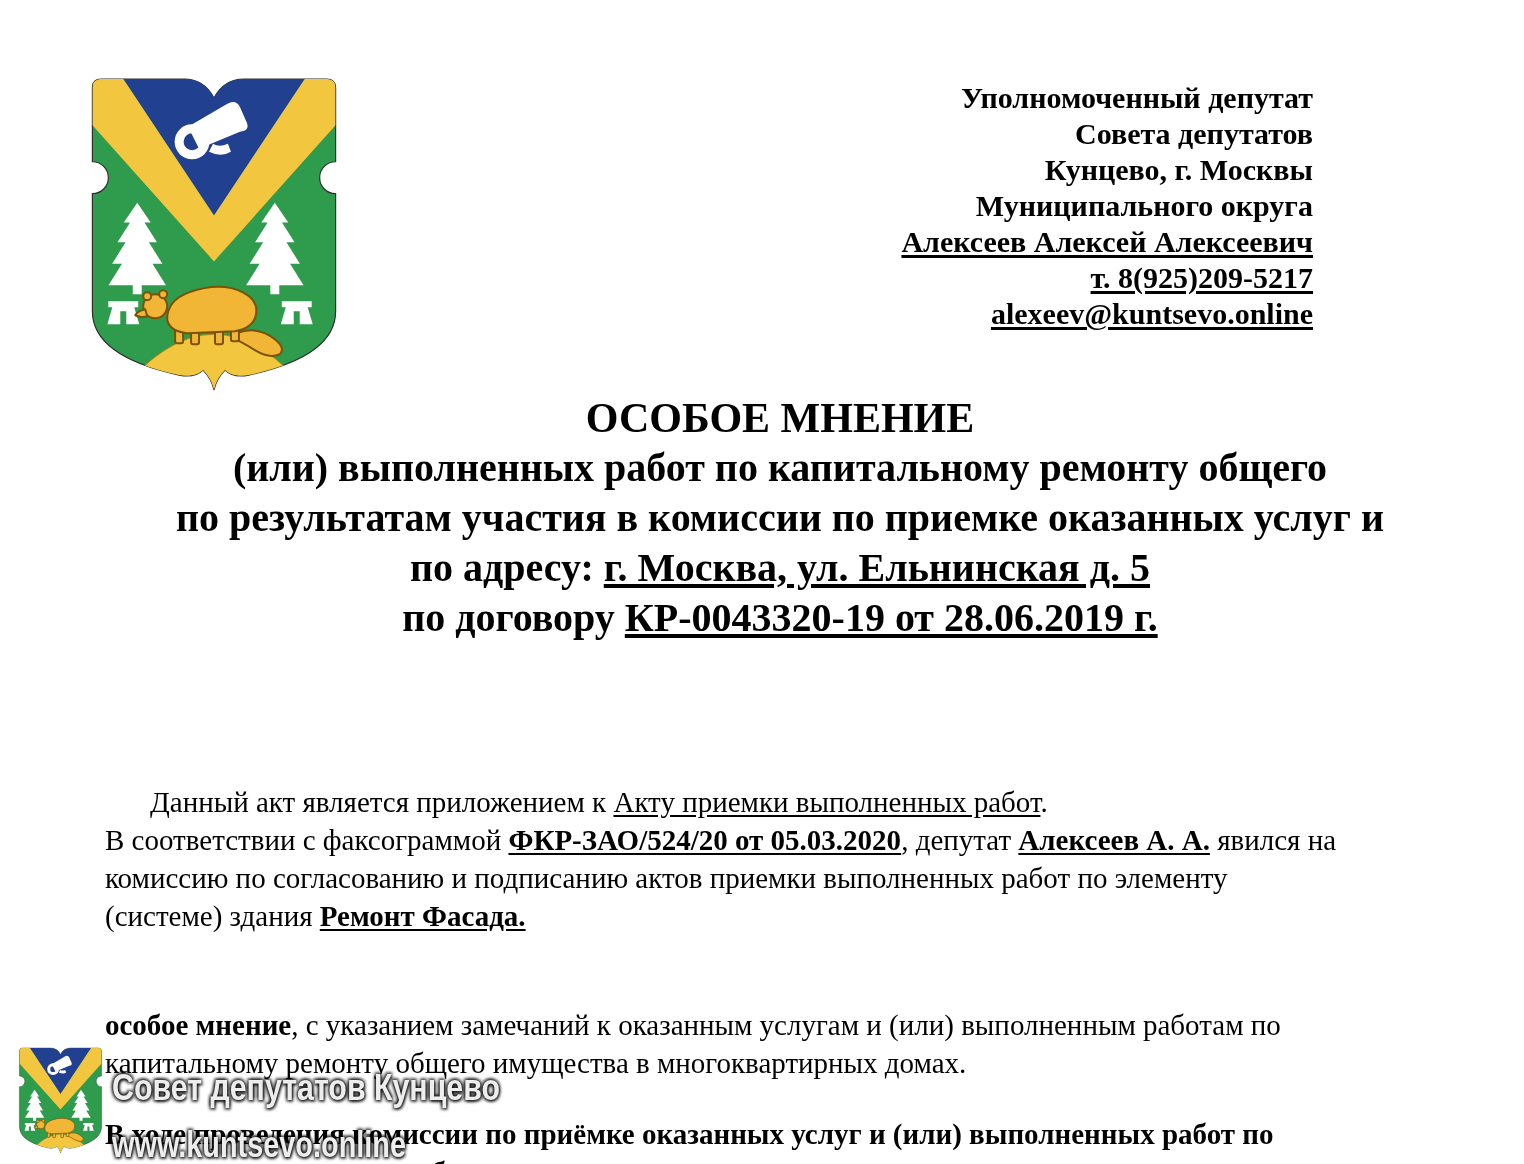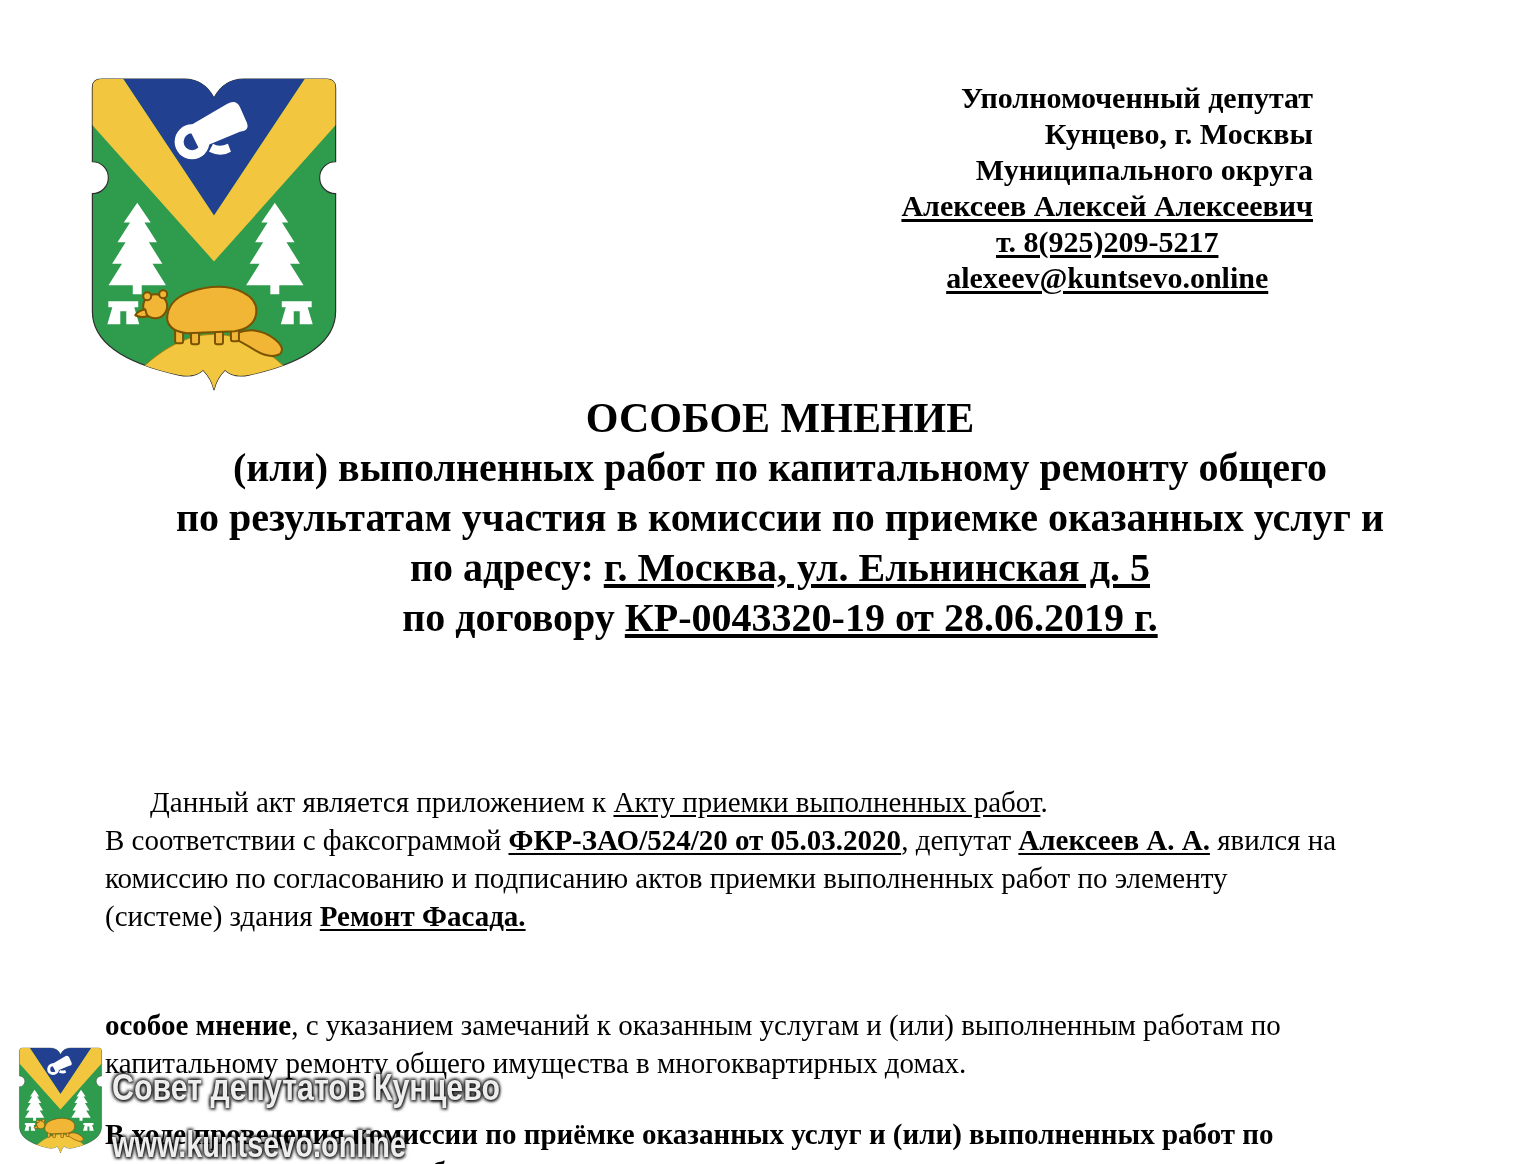--- a/index.html
+++ b/index.html
@@ -28,21 +28,21 @@
   .header {
     position: absolute;
     top: 80px;
     right: 92px;
     text-align: right;
     font-weight: bold;
     font-size: 30px;
     line-height: 36px;
     white-space: nowrap;
   }
-  .u { text-decoration: underline; text-underline-offset: 3px; text-align: center; }
+  .u { text-decoration: underline; text-underline-offset: 3px; }
   .b { font-weight: bold; }
   .bu { font-weight: bold; text-decoration: underline; text-underline-offset: 3px; }
 
   
   .title {
     position: absolute;
     left: 120px;
     top: 393px;
     width: 1320px;
     text-align: center;
@@ -144,20 +144,21 @@
             <circle cx="66" cy="219" r="12"></circle>
             <circle cx="58" cy="209" r="4"></circle>
             <circle cx="74" cy="207" r="4"></circle>
             <path d="M56,222 Q48,224 46,228 Q52,231 58,229 Z"></path>
           </g>
         </g>
       </svg></div>
 
   <div class="header">
     <div>Уполномоченный депутат</div>
+    <div>Совета депутатов</div>
     <div>Кунцево, г. Москвы</div>
     <div>Муниципального округа</div>
     <div class="u">Алексеев Алексей Алексеевич</div>
     <div class="u">т. 8(925)209-5217</div>
     <div class="u">alexeev@kuntsevo.online</div>
   </div>
 
   <div class="title">
     <div class="t-heading">ОСОБОЕ МНЕНИЕ</div>
     <div>(или) выполненных работ по капитальному ремонту общего</div>

